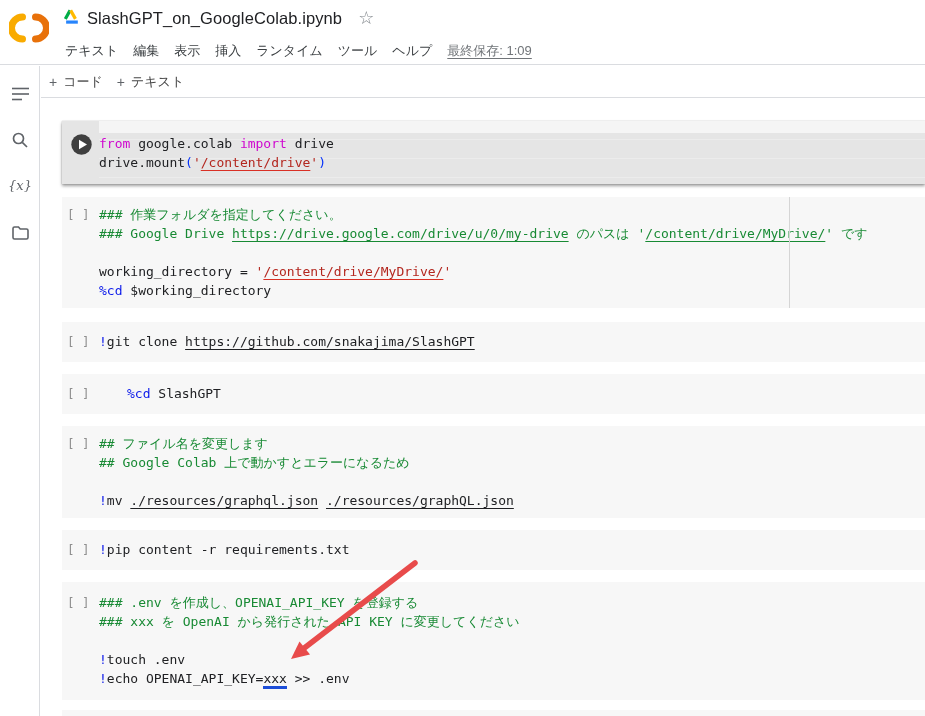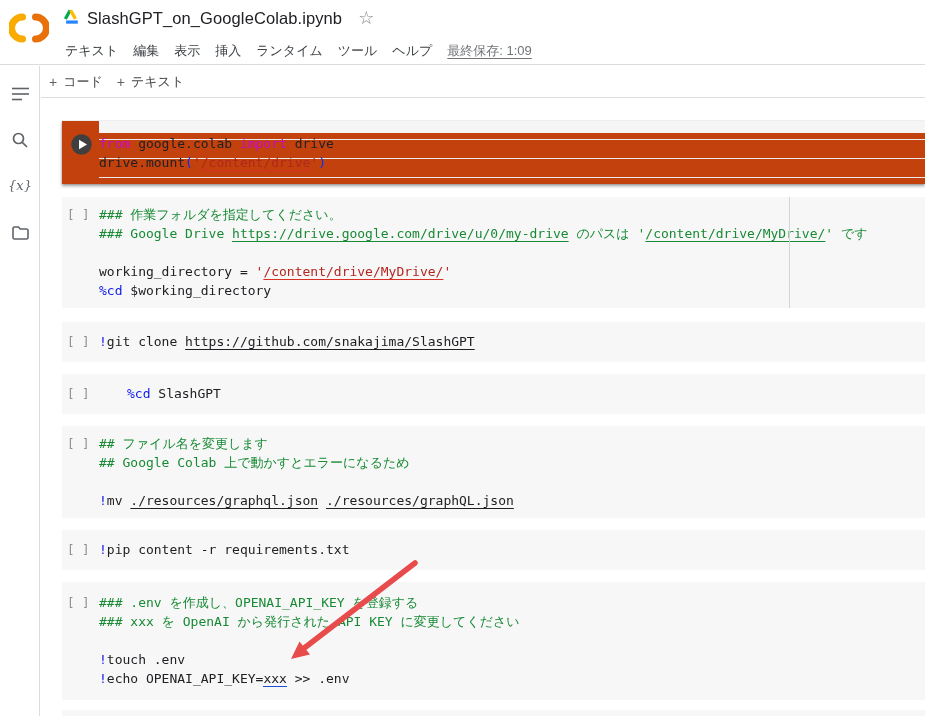--- a/index.html
+++ b/index.html
@@ -29,42 +29,42 @@
   
   .toolbar{position:absolute;left:41px;top:66px;width:884px;height:32px;background:#fff;
     border-bottom:1px solid #dadce0;display:flex;align-items:center;padding-left:8px;
     font-size:13px;color:#474747;}
   .tb-btn{margin-right:14px;cursor:pointer;display:flex;align-items:center;white-space:nowrap;}
   .tb-btn .plus{margin-right:6px;color:#5f6368;font-size:14px;}
 
   
   .notebook{position:absolute;left:40px;top:98px;width:885px;height:618px;background:#fff;}
   .cell{position:absolute;left:22px;right:0;background:#f7f7f7;display:flex;cursor:pointer;}
-  .cell.focused{background:#c2410c;
+  .cell.focused{background:#e5e5e5;
     box-shadow:0 2px 3px rgba(0,0,0,.38),0 0 1px rgba(0,0,0,.28);}
   .cell.focused .code{background:
      linear-gradient(#f5f5f5 0 12px,rgba(0,0,0,0) 12px),
      repeating-linear-gradient(180deg,rgba(0,0,0,0) 0 18px,#ececec 18px 19px);}
   .gutter{width:37px;flex:none;color:#8f8f8f;font-family:"DejaVu Sans Mono",monospace;
     font-size:12.5px;line-height:19px;padding-left:5px;}
   .code{flex:1;font-family:"DejaVu Sans Mono",monospace;font-size:13px;line-height:19px;
     white-space:pre;color:#202124;overflow:hidden;position:relative;}
   .ln{height:19px;}
   .ruler{position:absolute;top:0;bottom:0;width:1px;background:#d5d5d5;}
 
   .tk-kw{color:#cf06cf;}
   .tk-pln{color:#202124;}
   .tk-str{color:#b3261e;}
   .tk-stru{color:#b3261e;text-decoration:underline;text-decoration-color:#d93025;text-underline-offset:3px;}
   .tk-cmt{color:#188a34;}
   .tk-cmtu{color:#188a34;text-decoration:underline;text-decoration-color:#188a34;text-underline-offset:3px;}
   .tk-mag{color:#0d1bea;}
   .tk-brk{color:#0431fa;}
   .tk-plnu{color:#202124;text-decoration:underline;text-underline-offset:3px;}
-  .tk-xxx{color:#202124;border-bottom:1px solid #1d4ed8;}
+  .tk-xxx{color:#202124;border-bottom:3px solid #1d4ed8;}
 
   .run-btn{margin:12px 0 0 3px;cursor:pointer;}
 
   .arrow-svg{position:absolute;left:0;top:0;width:925px;height:716px;pointer-events:none;}
 </style>
 </head>
 <body>
 
 <div class="header">
   <svg class="logo" viewBox="0 0 40 38">

